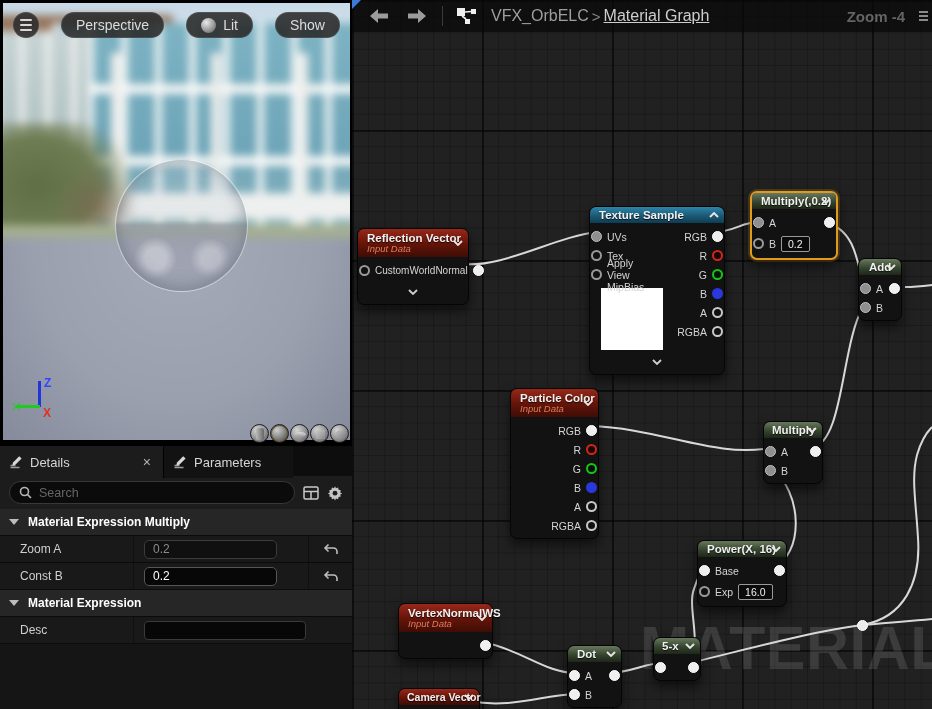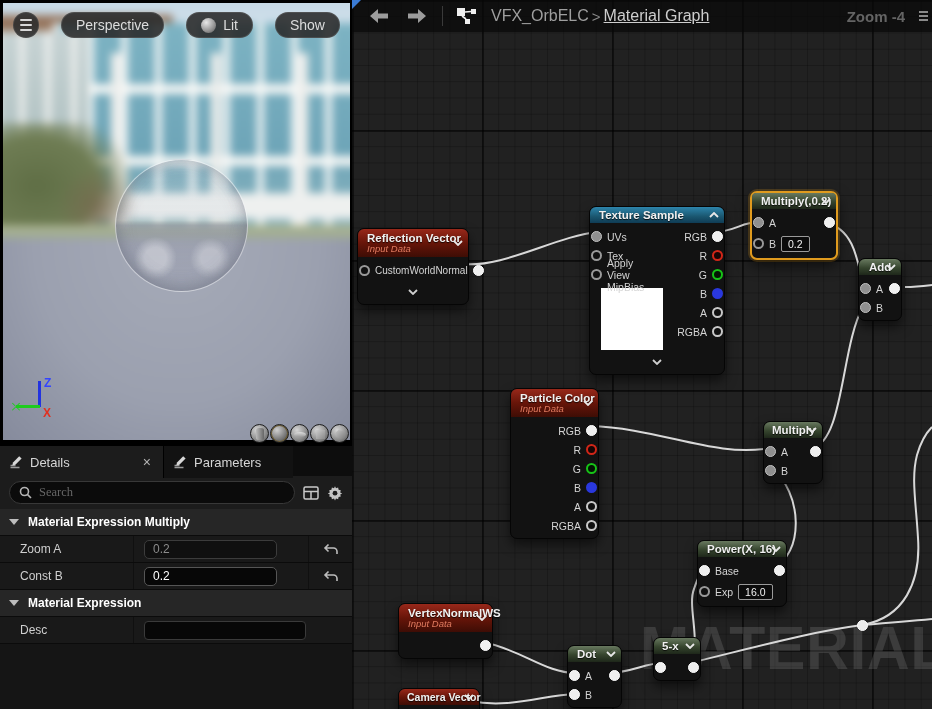--- a/index.html
+++ b/index.html
@@ -71,21 +71,21 @@
   .tabs { height:30px; background:#0d0d0d; display:flex; }
   .tab { display:flex; align-items:center; gap:7px; padding:16px 9px; font-size:13px; color:#d6d6d6; cursor:pointer; }
   .tab.active { background:#1c1c1c; width:163px; }
   .tab.inactive { background:#121212; border-left:1px solid #000; width:130px; }
   .tab-close { margin-left:auto; color:#b5b5b5; font-size:14px; cursor:pointer; padding:0 3px; }
   .tabs-fill { flex:1; background:#0d0d0d; }
 
   .search-row { height:33px; background:#1c1c1c; display:flex; align-items:center; gap:8px; padding:0 9px; }
   .searchbox { flex:1; height:23px; background:#0b0b0b; border:1px solid #383838; border-radius:12px;
     display:flex; align-items:center; gap:7px; padding:0 9px; }
-  .searchbox input { flex:1; background:transparent; border:none; outline:none; color:#14b8a6; font-size:12.5px; font-family:Liberation Serif, serif; }
+  .searchbox input { flex:1; background:transparent; border:none; outline:none; color:#14b8a6; font-size:12.5px; font-family:Liberation Sans, sans-serif; }
   .searchbox input::placeholder { color:#666; }
   .icon-btn { color:#c9c9c9; cursor:pointer; display:flex; align-items:center; }
 
   .sec-header { height:27px; background:#262626; border-bottom:1px solid #0b0b0b; display:flex; align-items:center; gap:9px; padding:0 9px; }
   .sec-header .tri { width:0; height:0; border-left:5px solid transparent; border-right:5px solid transparent; border-top:6px solid #bdbdbd; }
   .sec-title { font-size:12px; font-weight:bold; color:#ffffff; }
   .prop-row { height:27px; background:#191919; border-bottom:1px solid #0b0b0b; display:flex; align-items:center; }
   .prop-label { width:133px; padding-left:20px; font-size:12px; color:#cfcfcf; }
   .prop-value { flex:1; display:flex; align-items:center; padding-left:10px; border-left:1px solid #101010; height:100%; }
   .prop-input { width:133px; height:19px; background:#070707; border:1px solid #555; border-radius:5px;

